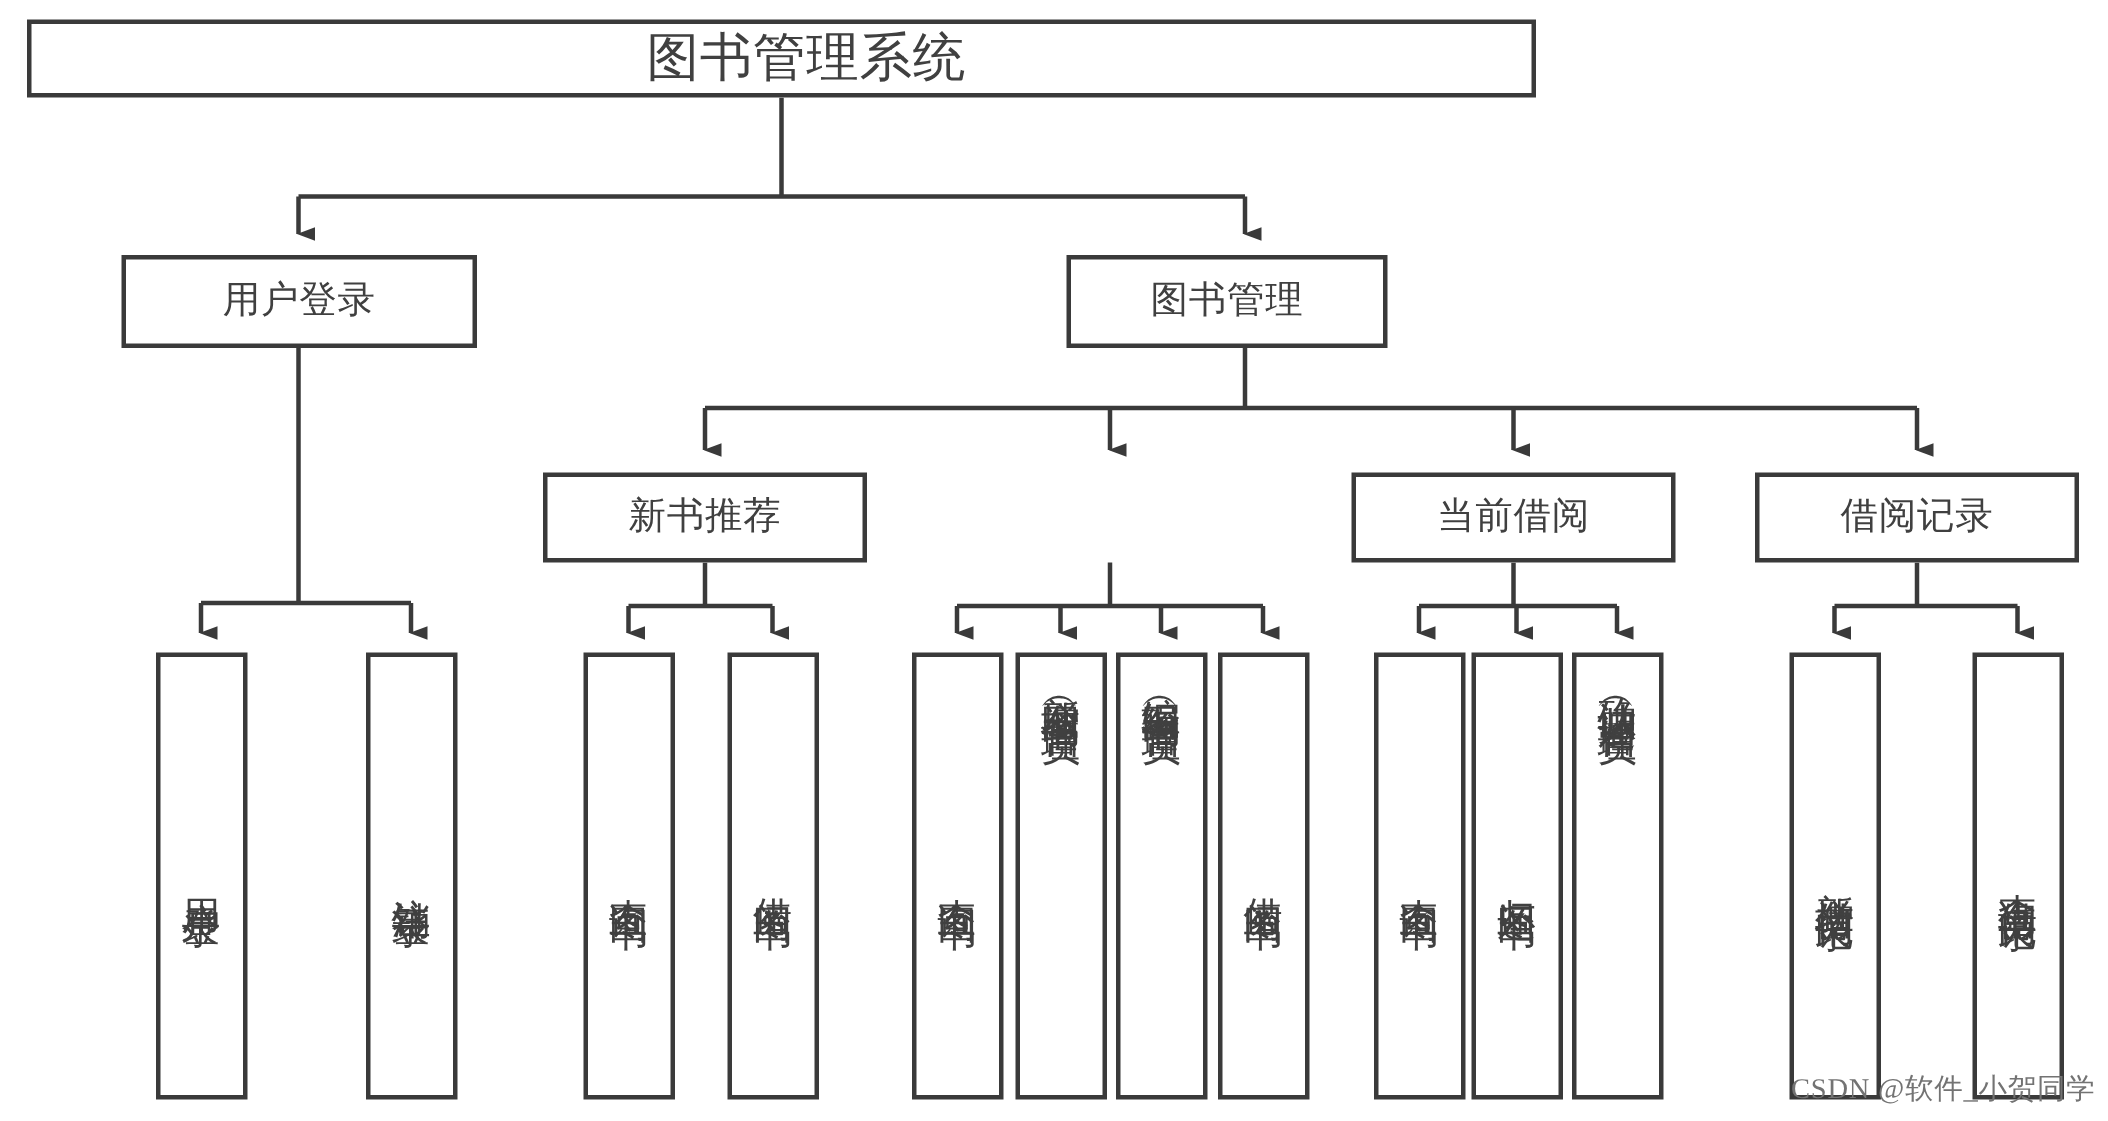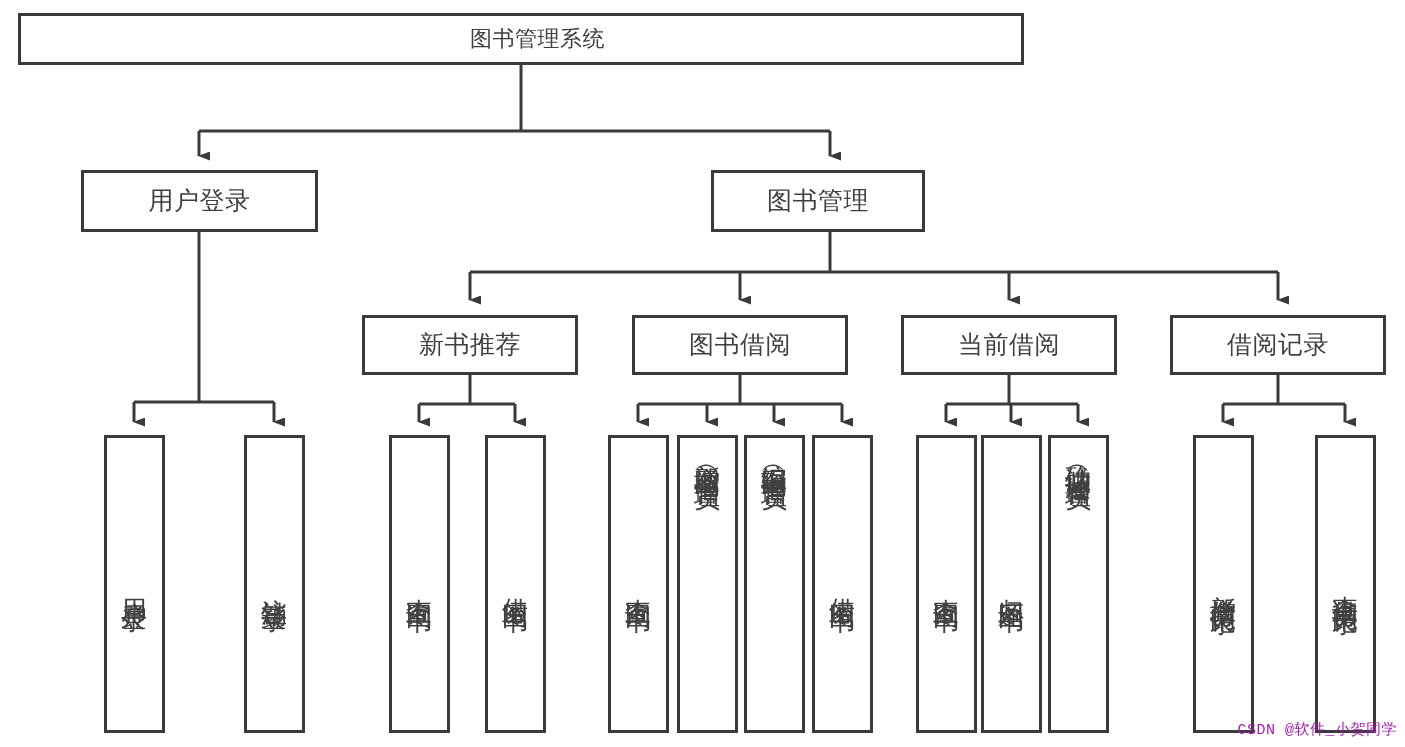--- a/index.html
+++ b/index.html
@@ -39,21 +39,21 @@
     color: #404040;
     text-align: center;
     line-height: 1.18;
     white-space: pre;
     letter-spacing: 0.5px;
   }
   .node-box.horizontal .node-label {
     font-size: 25px;
   }
   .node-box.root .node-label {
-    font-size: 22px;
+    font-size: 35px;
     margin-left: 33px;
   }
   .node-box.vertical {
     align-items: flex-start;
     justify-content: center;
     padding-top: 6px;
   }
   .node-box.vertical .node-label {
     writing-mode: vertical-rl;
     text-orientation: upright;
@@ -62,26 +62,26 @@
     line-height: 1;
   }
   .node-box.vertical.centered {
     align-items: center;
     padding-top: 0;
   }
   #watermark {
     position: absolute;
     right: 8px;
     bottom: 8px;
-    font-size: 15px;
-    color: #a21caf;
+    font-size: 19px;
+    color: #737373;
     letter-spacing: 0.5px;
     white-space: nowrap;
     pointer-events: none;
-    font-family: Liberation Mono, monospace;
+    font-family: Liberation Serif, serif;
   }
 </style>
 </head>
 <body>
 
 <div id="diagram-root">
 
   <svg class="diagram-layer" viewBox="0 0 1405 747" xmlns="http://www.w3.org/2000/svg">
     <defs>
       <marker id="arrowhead" markerWidth="10" markerHeight="12" refX="4.5" refY="11" orient="auto" markerUnits="userSpaceOnUse">
@@ -156,23 +156,20 @@
   </div>
 
   <div class="node-box horizontal" style="left:711px; top:170px; width:214px; height:62px;">
     <span class="node-label">图书管理</span>
   </div>
 
   <div class="node-box horizontal" style="left:362px; top:315px; width:216px; height:60px;align-items:center;">
     <span class="node-label">新书推荐</span>
   </div>
 
-  <div class="node-box horizontal" style="left:632px; top:315px; width:216px; height:60px;">
-    <span class="node-label">图书借阅</span>
-  </div>
 
   <div class="node-box horizontal" style="left:901px; top:315px; width:216px; height:60px;">
     <span class="node-label">当前借阅</span>
   </div>
 
   <div class="node-box horizontal" style="left:1170px; top:315px; width:216px; height:60px;">
     <span class="node-label">借阅记录</span>
   </div>
 
   <div class="node-box vertical centered" style="left:104px; top:435px; width:61px; height:298px;">

